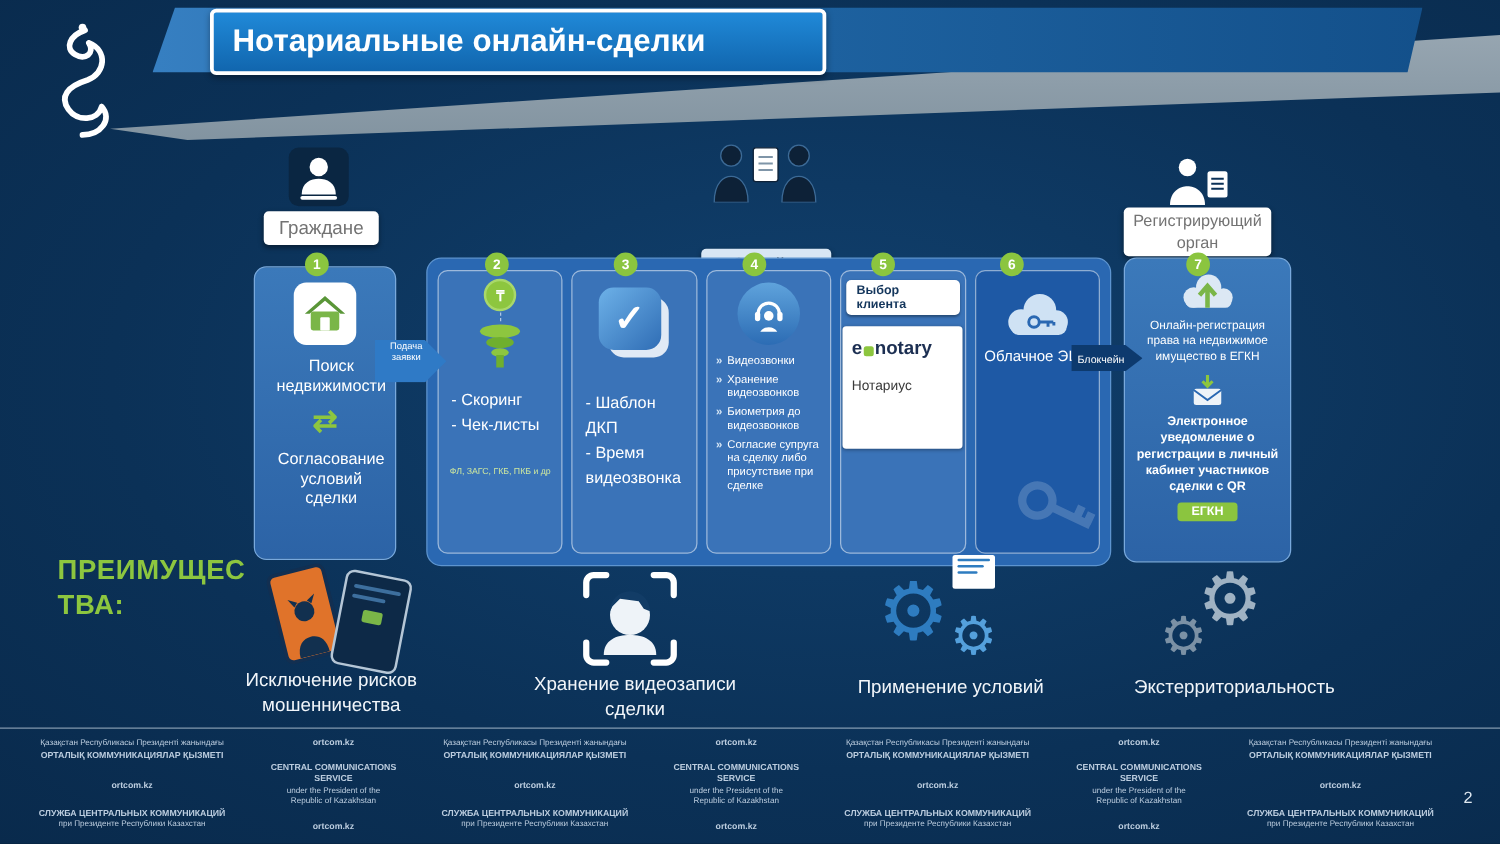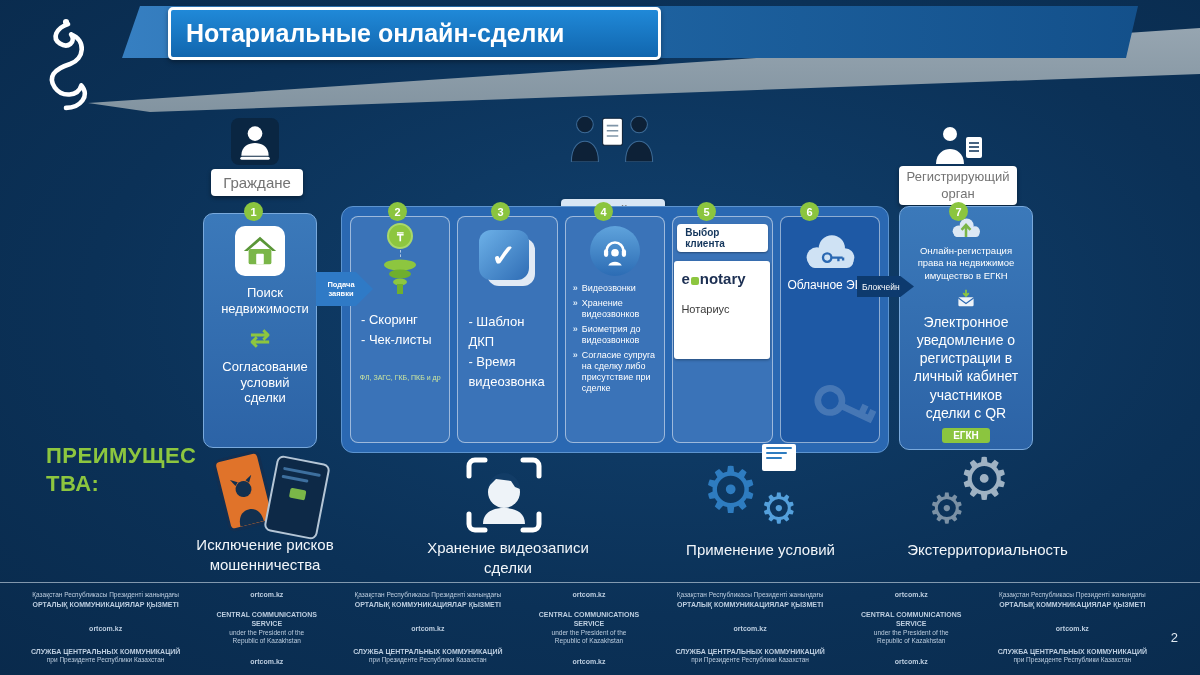--- a/index.html
+++ b/index.html
@@ -75,26 +75,26 @@
   .headset-circle{width:50px;height:50px;border-radius:50%;background:linear-gradient(180deg,#5fa3dc,#2c6cb4);
     display:flex;align-items:center;justify-content:center;margin-top:4px;flex:none;}
   .blist{margin-top:7px;align-self:stretch;padding:0 1px 0 3px;}
   .bi{font-size:9px;line-height:1.22;margin-bottom:4px;position:relative;padding-left:9px;text-align:left;}
   .bi::before{content:"»";position:absolute;left:0;top:0;color:#d7e7f6;font-weight:bold;}
 
   .c-text12{font-size:12px;margin-top:6px;text-align:center;}
   .key-wm{position:absolute;right:2px;bottom:2px;opacity:.18;transform:rotate(-20deg);}
 
   .c7t1{font-size:9.5px;line-height:1.3;text-align:center;margin-top:6px;}
-  .c7t2{font-size:14px;line-height:1.3;text-align:center;margin-top:6px;}
+  .c7t2{font-size:10px;line-height:1.3;text-align:center;margin-top:6px;font-weight:bold;}
   .egkn-badge{background:#8bc53f;color:#fff;font-weight:bold;font-size:10px;padding:2px 11px;border-radius:3px;margin-top:6px;}
 
-  .arrow-submit{position:absolute;left:316px;top:272px;width:44px;height:34px;background:#2f7ac6;
-    clip-path:polygon(0 0,70% 0,100% 50%,70% 100%,0 100%);display:flex;align-items:center;
-    font-size:7.5px;line-height:1.2;padding:0 10px 0 3px;text-align:center;z-index:5;font-weight:bold;}
+  .arrow-submit{position:absolute;left:300px;top:272px;width:44px;height:34px;background:#2f7ac6;
+    clip-path:polygon(0 0,70% 0,100% 50%,70% 100%,0 100%);display:flex;
+    font-size:7.5px;line-height:1.2;padding:0 10px 0 3px;text-align:center;z-index:5;}
   .arrow-chain{position:absolute;left:857px;top:276px;width:52px;height:21px;background:#0d3a6e;
     clip-path:polygon(0 0,76% 0,100% 50%,76% 100%,0 100%);display:flex;align-items:center;
     font-size:8.5px;padding-left:5px;z-index:5;text-align:right;}
 
   
   .adv-heading{position:absolute;left:46px;top:442px;width:162px;font-size:22px;font-weight:bold;color:#8dc63f;
     line-height:1.25;word-break:break-all;letter-spacing:.5px;}
   .adv-label{position:absolute;font-size:15px;line-height:1.3;text-align:center;color:#f2f6fa;}
   .lbl1{left:175px;top:535px;width:180px;}
   .lbl2{left:413px;top:538px;width:190px;}

